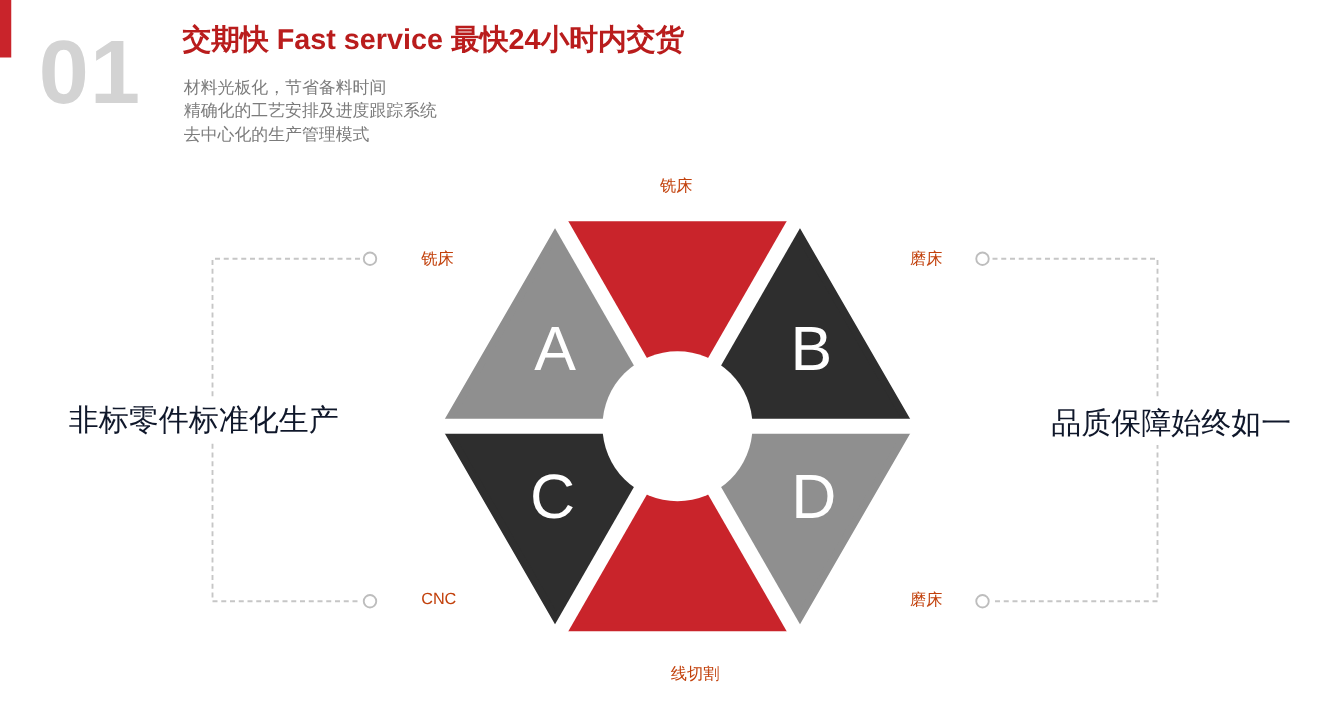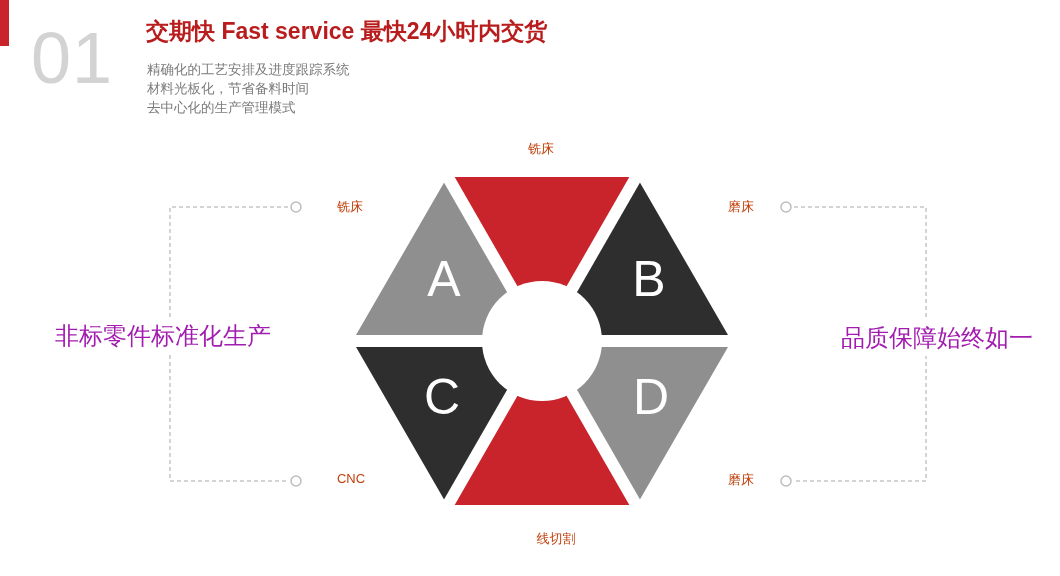--- a/index.html
+++ b/index.html
@@ -8,34 +8,34 @@
     background: #ffffff;
     font-family: "Liberation Sans", "DejaVu Sans", sans-serif;
     overflow: hidden;
   }
   .canvas { position: relative; width: 1060px; height: 576px; background: #ffffff; }
 
   .red-bar { position: absolute; left: 0; top: 0; width: 9px; height: 46px; background: #c9242b; }
 
   .big-number {
     position: absolute; left: 31px; top: 22px;
-    font-size: 72px; font-weight: normal; color: #d3d3d3;
+    font-size: 72px; font-weight: bold; color: #d3d3d3;
     line-height: 1; letter-spacing: 1px;
   }
   .title {
     position: absolute; left: 146px; top: 16px;
     font-size: 23px; font-weight: bold; color: #b91c1c; white-space: nowrap;
   }
   .subtitle {
     position: absolute; left: 147px; top: 60px;
     font-size: 13.5px; color: #7b7b7b; line-height: 19px;
   }
 
   .side-text {
-    position: absolute; font-size: 24px; color: #a21caf;
+    position: absolute; font-size: 24px; color: #0f172a;
     white-space: nowrap; background: #ffffff; padding: 2px 3px;
   }
   .side-text.left  { left: 52px;  top: 318px; }
   .side-text.right { left: 838px; top: 320px; }
 
   .diagram-label {
     position: absolute; transform: translateX(-50%);
     font-size: 13px; color: #c2410c; white-space: nowrap;
   }
   .lbl-top    { left: 541px; top: 140px; }
@@ -62,22 +62,22 @@
 </head>
 <body>
 
 <div class="canvas">
 
   <div class="red-bar"></div>
   <div class="big-number">01</div>
   <div class="title">交期快  Fast service 最快24小时内交货</div>
 
   <div class="subtitle">
+    <div>材料光板化，节省备料时间</div>
     <div>精确化的工艺安排及进度跟踪系统</div>
-    <div>材料光板化，节省备料时间</div>
     <div>去中心化的生产管理模式</div>
   </div>
 
   <svg class="diagram" width="1060" height="576" viewBox="0 0 1060 576">
 
     <path class="connector" d="M288,207 L170,207 L170,481 L288,481"></path>
     <path class="connector" d="M794,207 L926,207 L926,481 L794,481"></path>
     <circle class="connector-dot" cx="296" cy="207" r="5"></circle>
     <circle class="connector-dot" cx="296" cy="481" r="5"></circle>
     <circle class="connector-dot" cx="786" cy="207" r="5"></circle>

